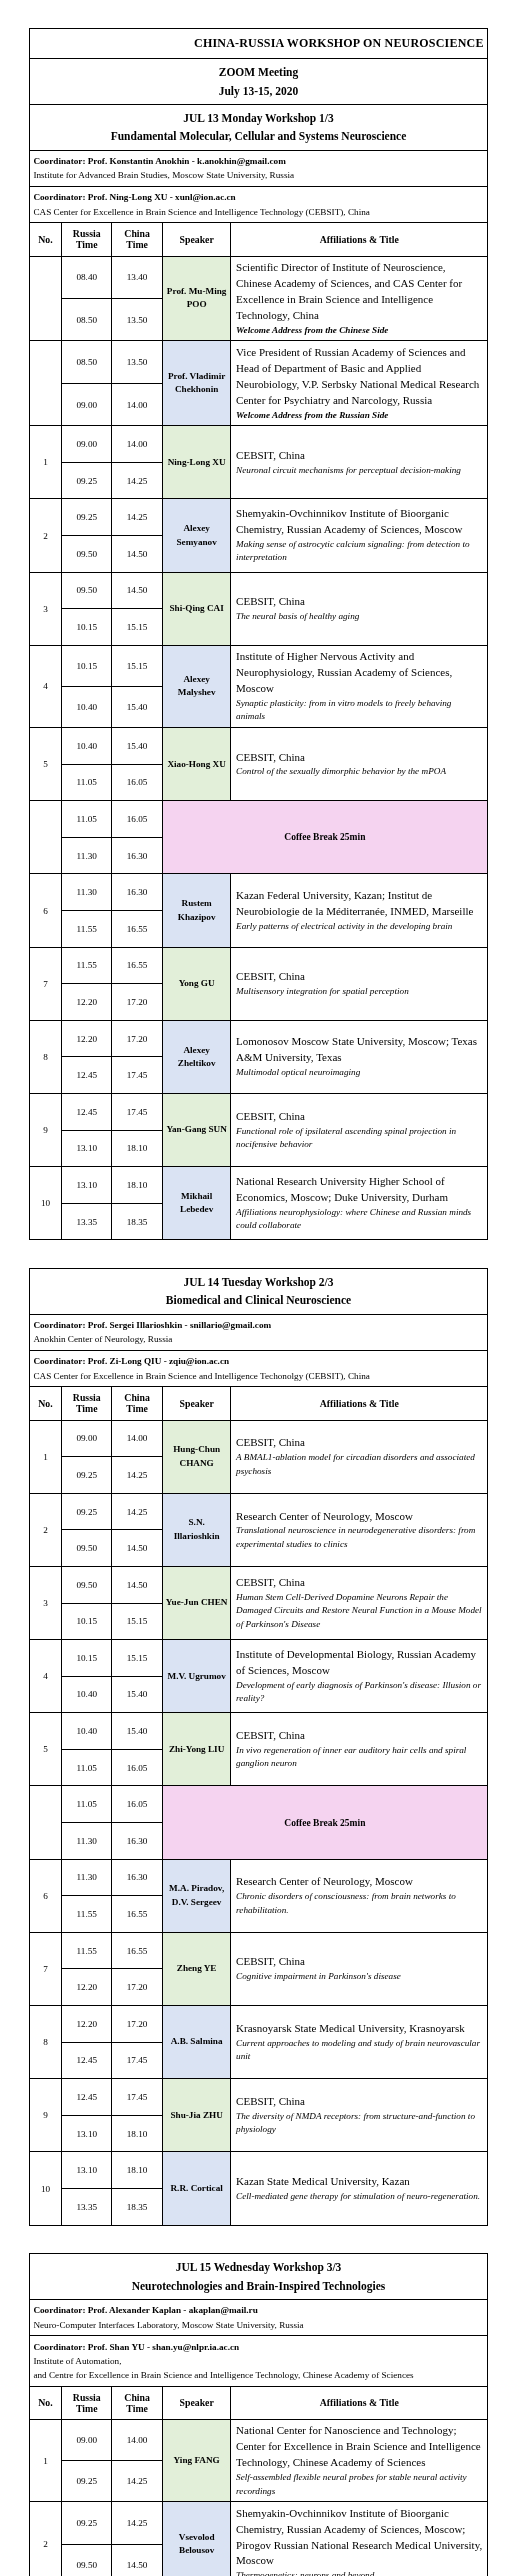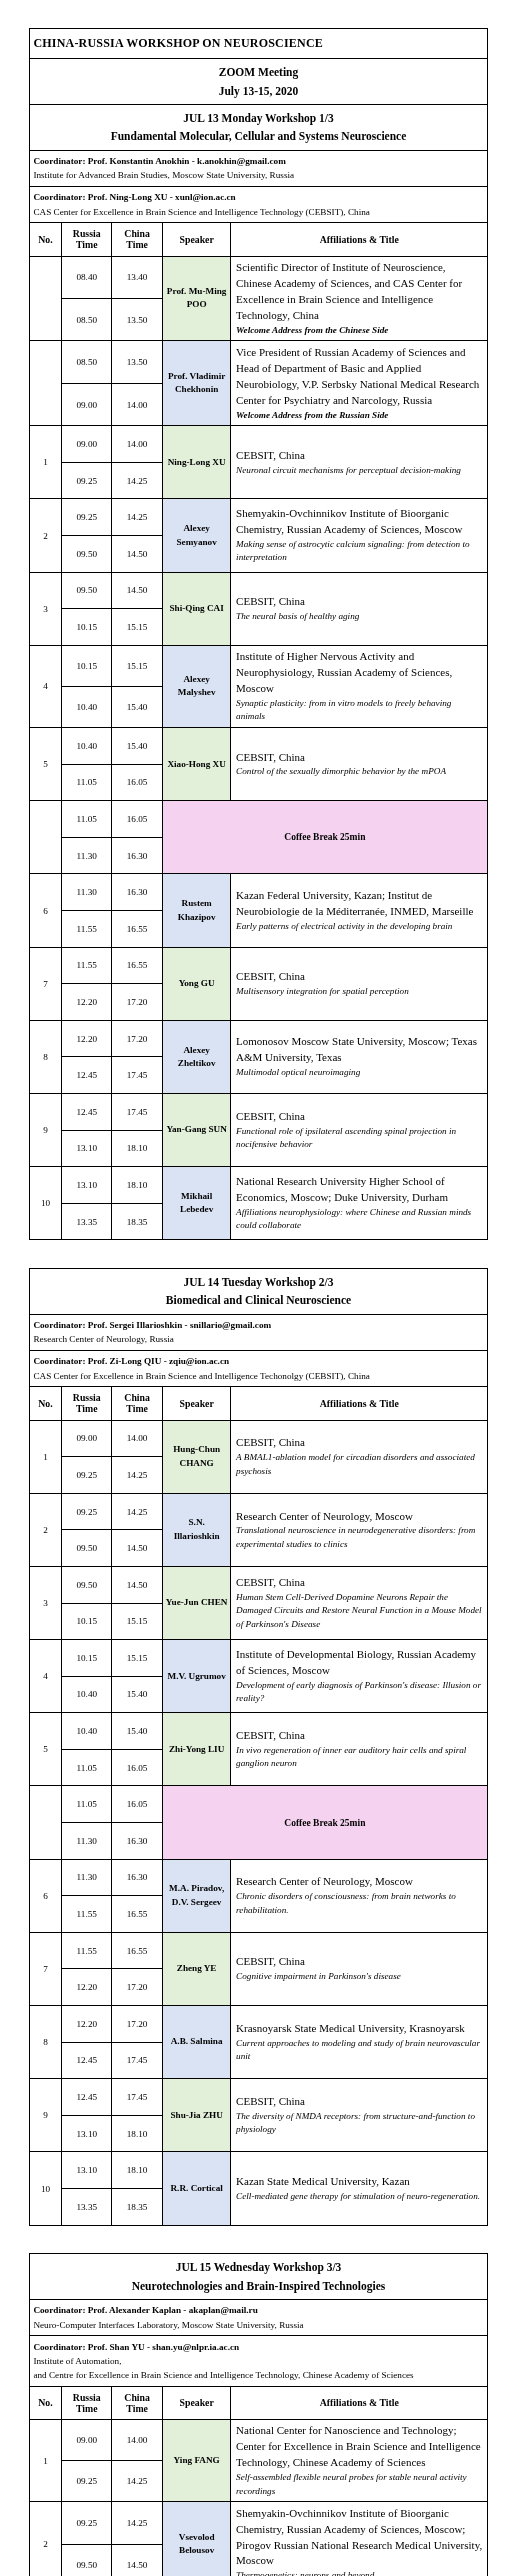--- a/index.html
+++ b/index.html
@@ -27,21 +27,21 @@
   td {
     border: 0.6px solid #000;
     padding: 2.3px 3.4px;
     font-size: 9.2px;
     vertical-align: middle;
     word-wrap: break-word;
   }
   tr.group-start td { border-top: 1.1px solid var(--divider, #6e6e6e); }
   .big-title-row td {
     height: 25px;
-    text-align: left;
+    text-align: right;
     font-weight: bold;
     font-size: 12px;
     letter-spacing: 0.2px;
   }
   .ws-title-row td, .meeting-row td { text-align: center; padding: 4px 3.4px; }
   .title-line {
     display: block;
     font-weight: bold;
     font-size: 11.5px;
     line-height: 1.6;
@@ -316,21 +316,21 @@
       <tbody>
         <tr class="ws-title-row">
           <td colspan="5">
             <span class="title-line">JUL 14 Tuesday Workshop 2/3</span>
             <span class="title-line">Biomedical and Clinical Neuroscience</span>
           </td>
         </tr>
         <tr class="coord-row">
           <td colspan="5">
             <span class="coord-line lead">Coordinator: Prof. Sergei Illarioshkin - snillario@gmail.com</span>
-            <span class="coord-line">Research Center of Neurology, Russia</span>
+            <span class="coord-line">Anokhin Center of Neurology, Russia</span>
           </td>
         </tr>
         <tr class="coord-row">
           <td colspan="5">
             <span class="coord-line lead">Coordinator: Prof. Zi-Long QIU - zqiu@ion.ac.cn</span>
             <span class="coord-line">CAS Center for Excellence in Brain Science and Intelligence Techonolgy (CEBSIT), China</span>
           </td>
         </tr>
         <tr class="col-header-row">
           <td>No.</td>

